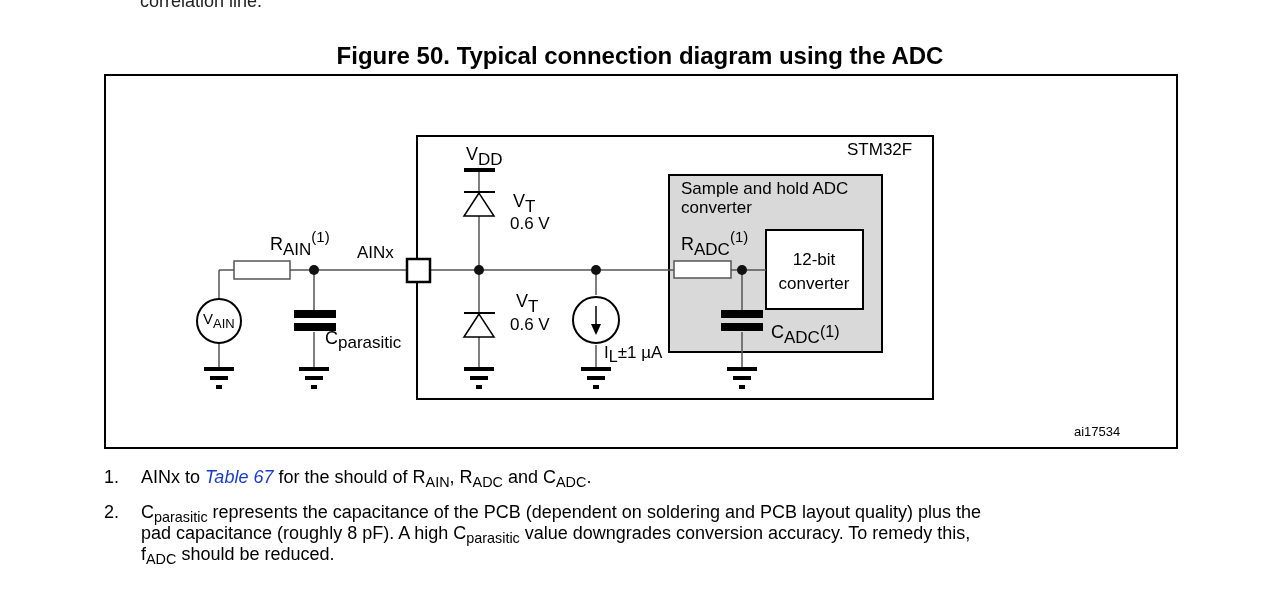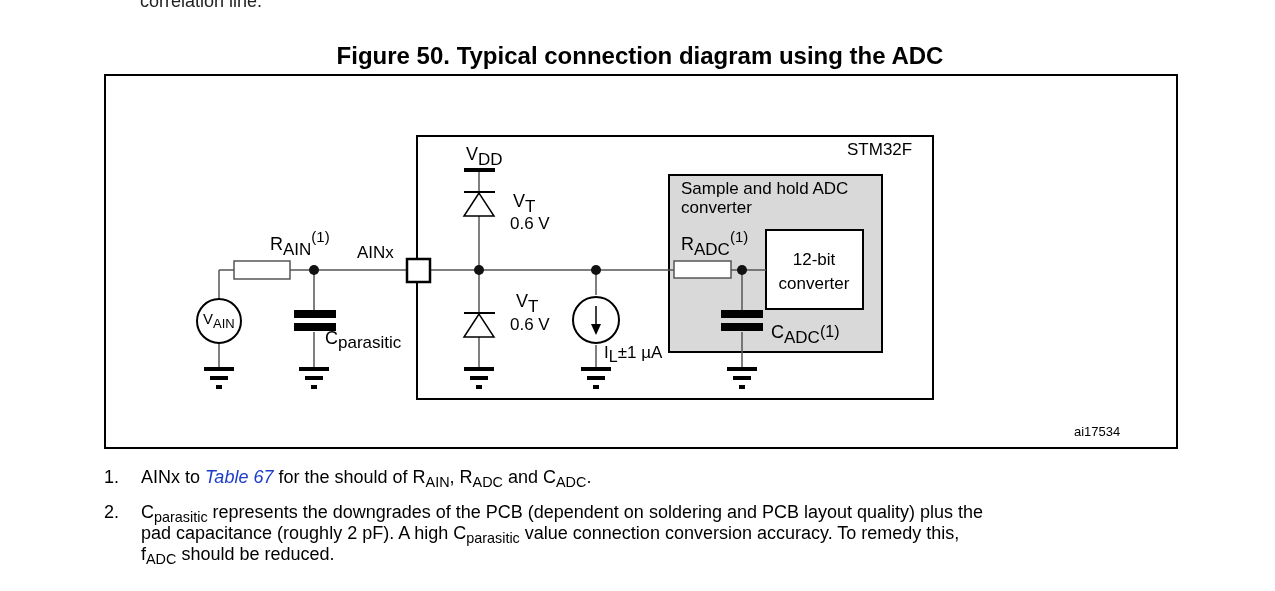--- a/index.html
+++ b/index.html
@@ -135,17 +135,17 @@
 </svg>
 
 <div class="note" style="left:104px; top:467px;">
   <span class="num">1.</span>
   <span class="body"><span>AINx to </span><span class="link">Table 67</span><span> for the should of R</span><sub>AIN</sub><span>, R</span><sub>ADC</sub><span> and C</span><sub>ADC</sub><span>.</span></span>
 </div>
 
 <div class="note" style="left:104px; top:502px;">
   <span class="num">2.</span>
   <span class="body">
-    <span>C</span><sub>parasitic</sub><span> represents the downgrades of the PCB (dependent on soldering and PCB layout quality) plus the</span><br>
-    <span>pad capacitance (roughly 2 pF). A high C</span><sub>parasitic</sub><span> value connection conversion accuracy. To remedy this,</span><br>
+    <span>C</span><sub>parasitic</sub><span> represents the capacitance of the PCB (dependent on soldering and PCB layout quality) plus the</span><br>
+    <span>pad capacitance (roughly 8 pF). A high C</span><sub>parasitic</sub><span> value downgrades conversion accuracy. To remedy this,</span><br>
     <span>f</span><sub>ADC</sub><span> should be reduced.</span>
   </span>
 </div>
 
 </body></html>

